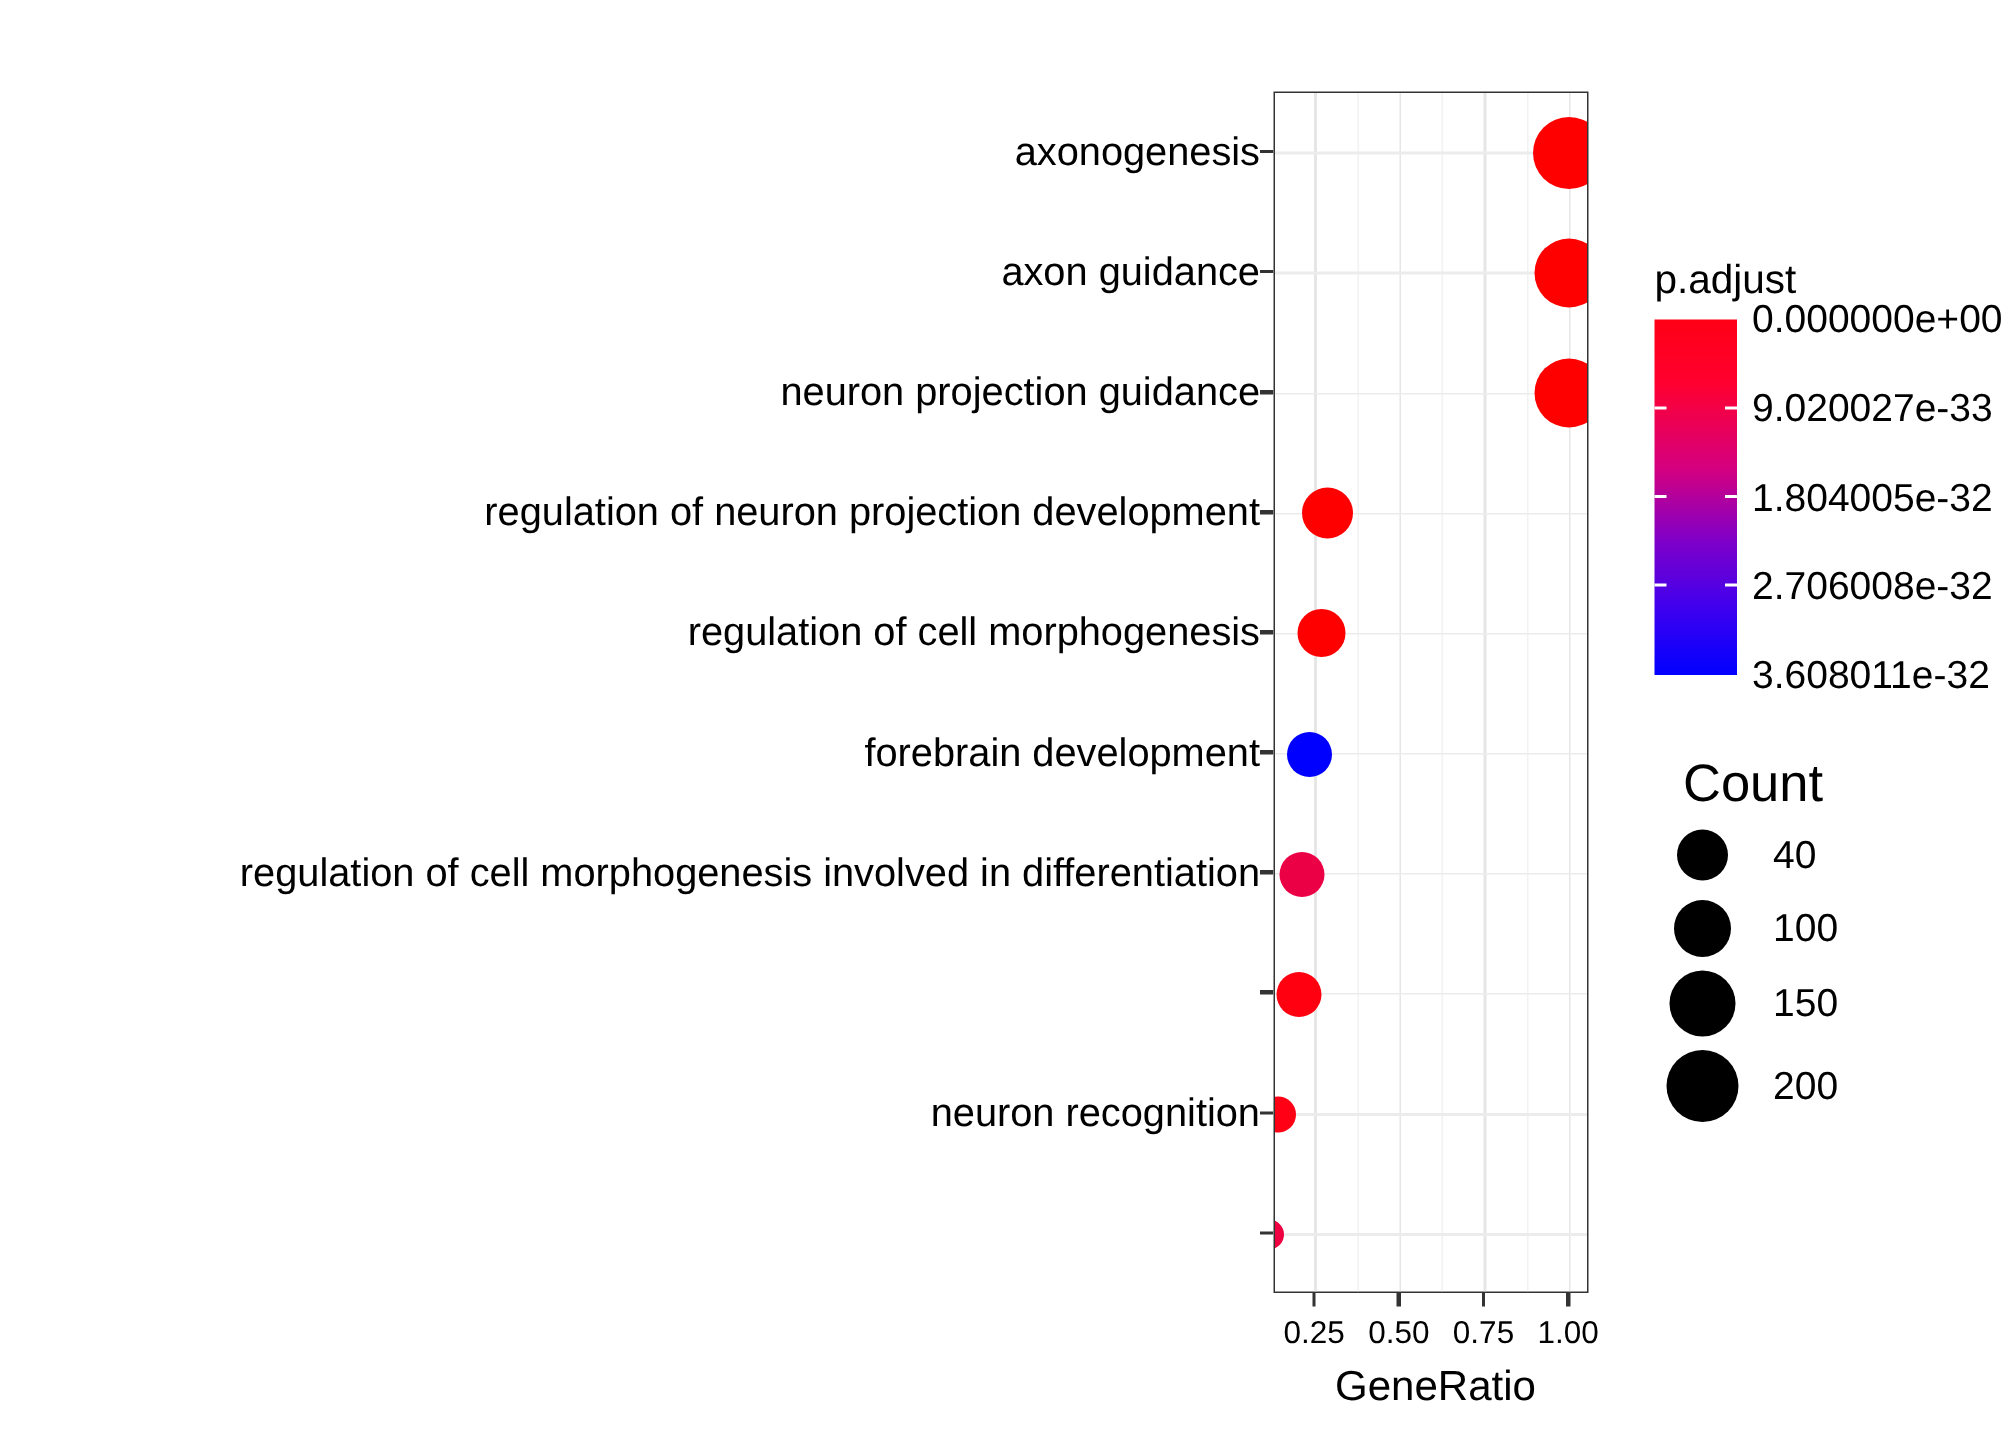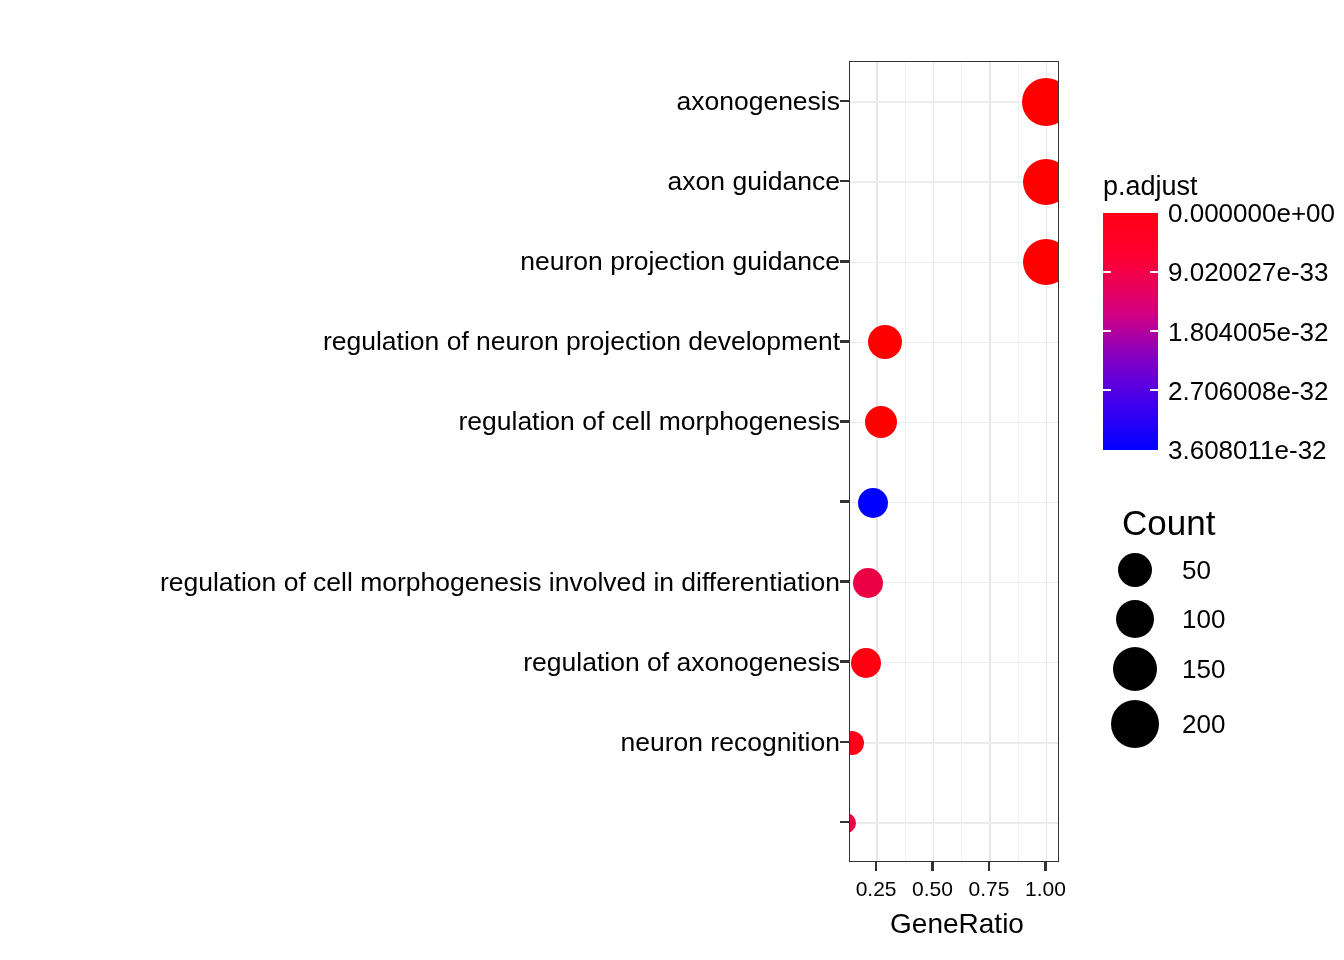--- a/index.html
+++ b/index.html
@@ -166,22 +166,22 @@
 <body>
 
 <div id="root">
 
   <div id="ylabels">
       <div class="ylabel" style="top: 101.05px;">axonogenesis</div>
       <div class="ylabel" style="top: 181.15px;">axon guidance</div>
       <div class="ylabel" style="top: 261.25px;">neuron projection guidance</div>
       <div class="ylabel" style="top: 341.35px;">regulation of neuron projection development</div>
       <div class="ylabel" style="top: 421.45px; text-align: center;">regulation of cell morphogenesis</div>
+      <div class="ylabel" style="top: 501.55px;">forebrain development</div>
       <div class="ylabel" style="top: 581.65px;">regulation of cell morphogenesis involved in differentiation</div>
-      <div class="ylabel" style="top: 661.75px;">regulation of axonogenesis</div>
       <div class="ylabel" style="top: 741.85px;">neuron recognition</div>
     </div>
 
   <div id="yticks">
       <div class="ytick" style="left: 840px; top: 99.75px;"></div>
       <div class="ytick" style="left: 840px; top: 179.85px;"></div>
       <div class="ytick" style="left: 840px; top: 259.95px;"></div>
       <div class="ytick" style="left: 840px; top: 340.05px;"></div>
       <div class="ytick" style="left: 840px; top: 420.15px;"></div>
       <div class="ytick" style="left: 840px; top: 500.25px;"></div>
@@ -252,21 +252,21 @@
       <div class="cb-label" style="top: 213px;">0.000000e+00</div>
       <div class="cb-label" style="top: 272.25px;">9.020027e-33</div>
       <div class="cb-label" style="top: 331.5px;">1.804005e-32</div>
       <div class="cb-label" style="top: 390.75px;">2.706008e-32</div>
       <div class="cb-label" style="top: 450px;">3.608011e-32</div>
     </div>
 
   <div id="legend-count-title">Count</div>
   <div id="count-legend">
       <div class="count-dot" style="left: 1135px; top: 570px; width: 34px; height: 34px;"></div>
-      <div class="count-label" style="top: 570px;">50</div>
+      <div class="count-label" style="top: 570px;">40</div>
       <div class="count-dot" style="left: 1135px; top: 619px; width: 38px; height: 38px;"></div>
       <div class="count-label" style="top: 619px;">100</div>
       <div class="count-dot" style="left: 1135px; top: 669px; width: 44px; height: 44px;"></div>
       <div class="count-label" style="top: 669px;">150</div>
       <div class="count-dot" style="left: 1135px; top: 724px; width: 48px; height: 48px;"></div>
       <div class="count-label" style="top: 724px;">200</div>
     </div>
 
 </div>
 

